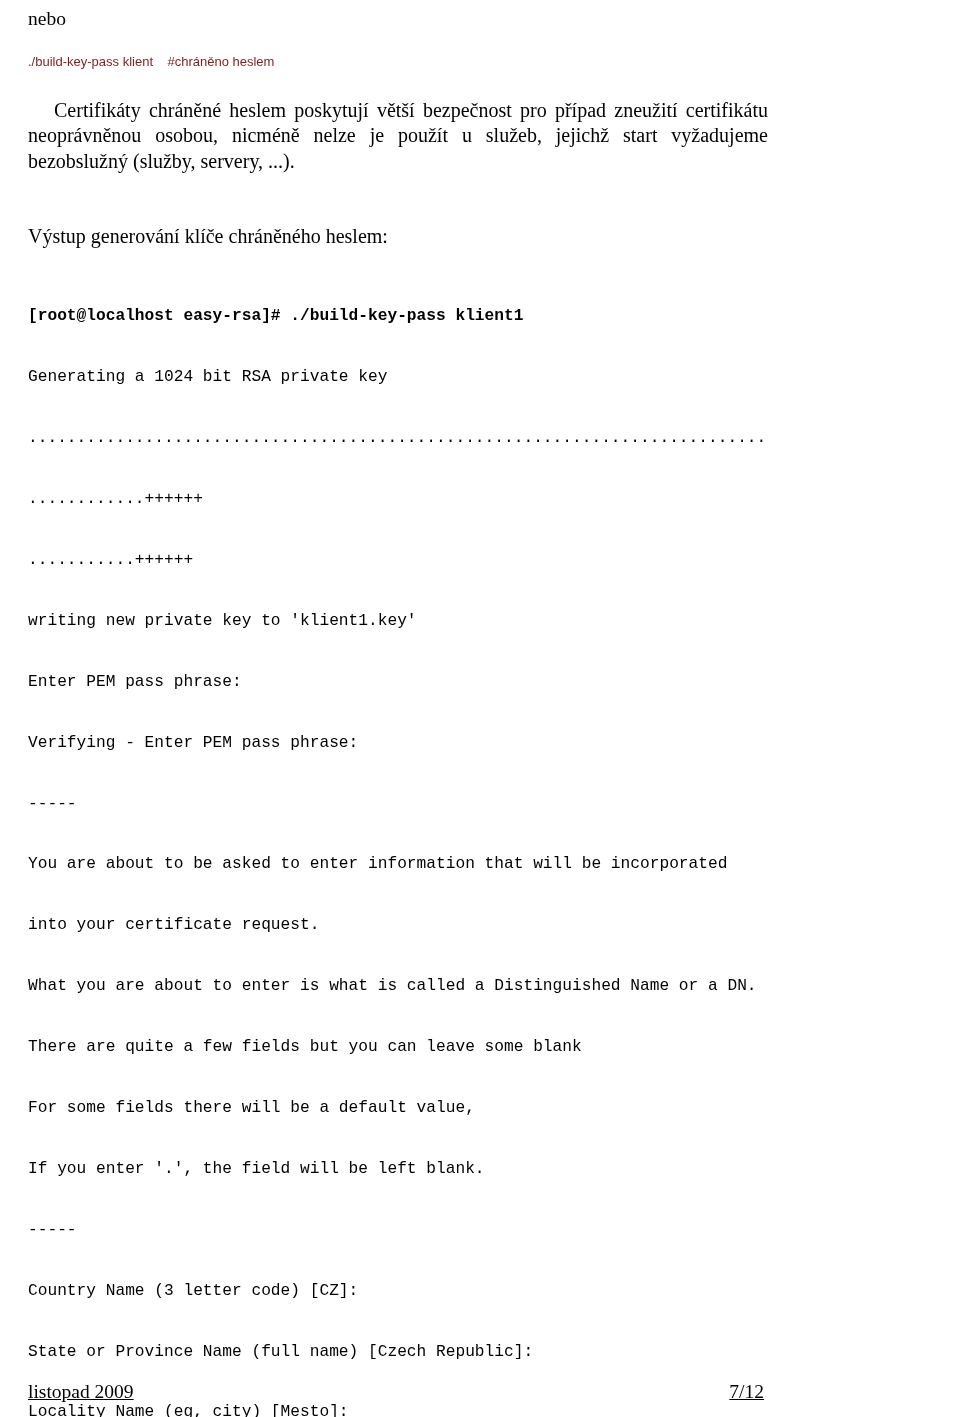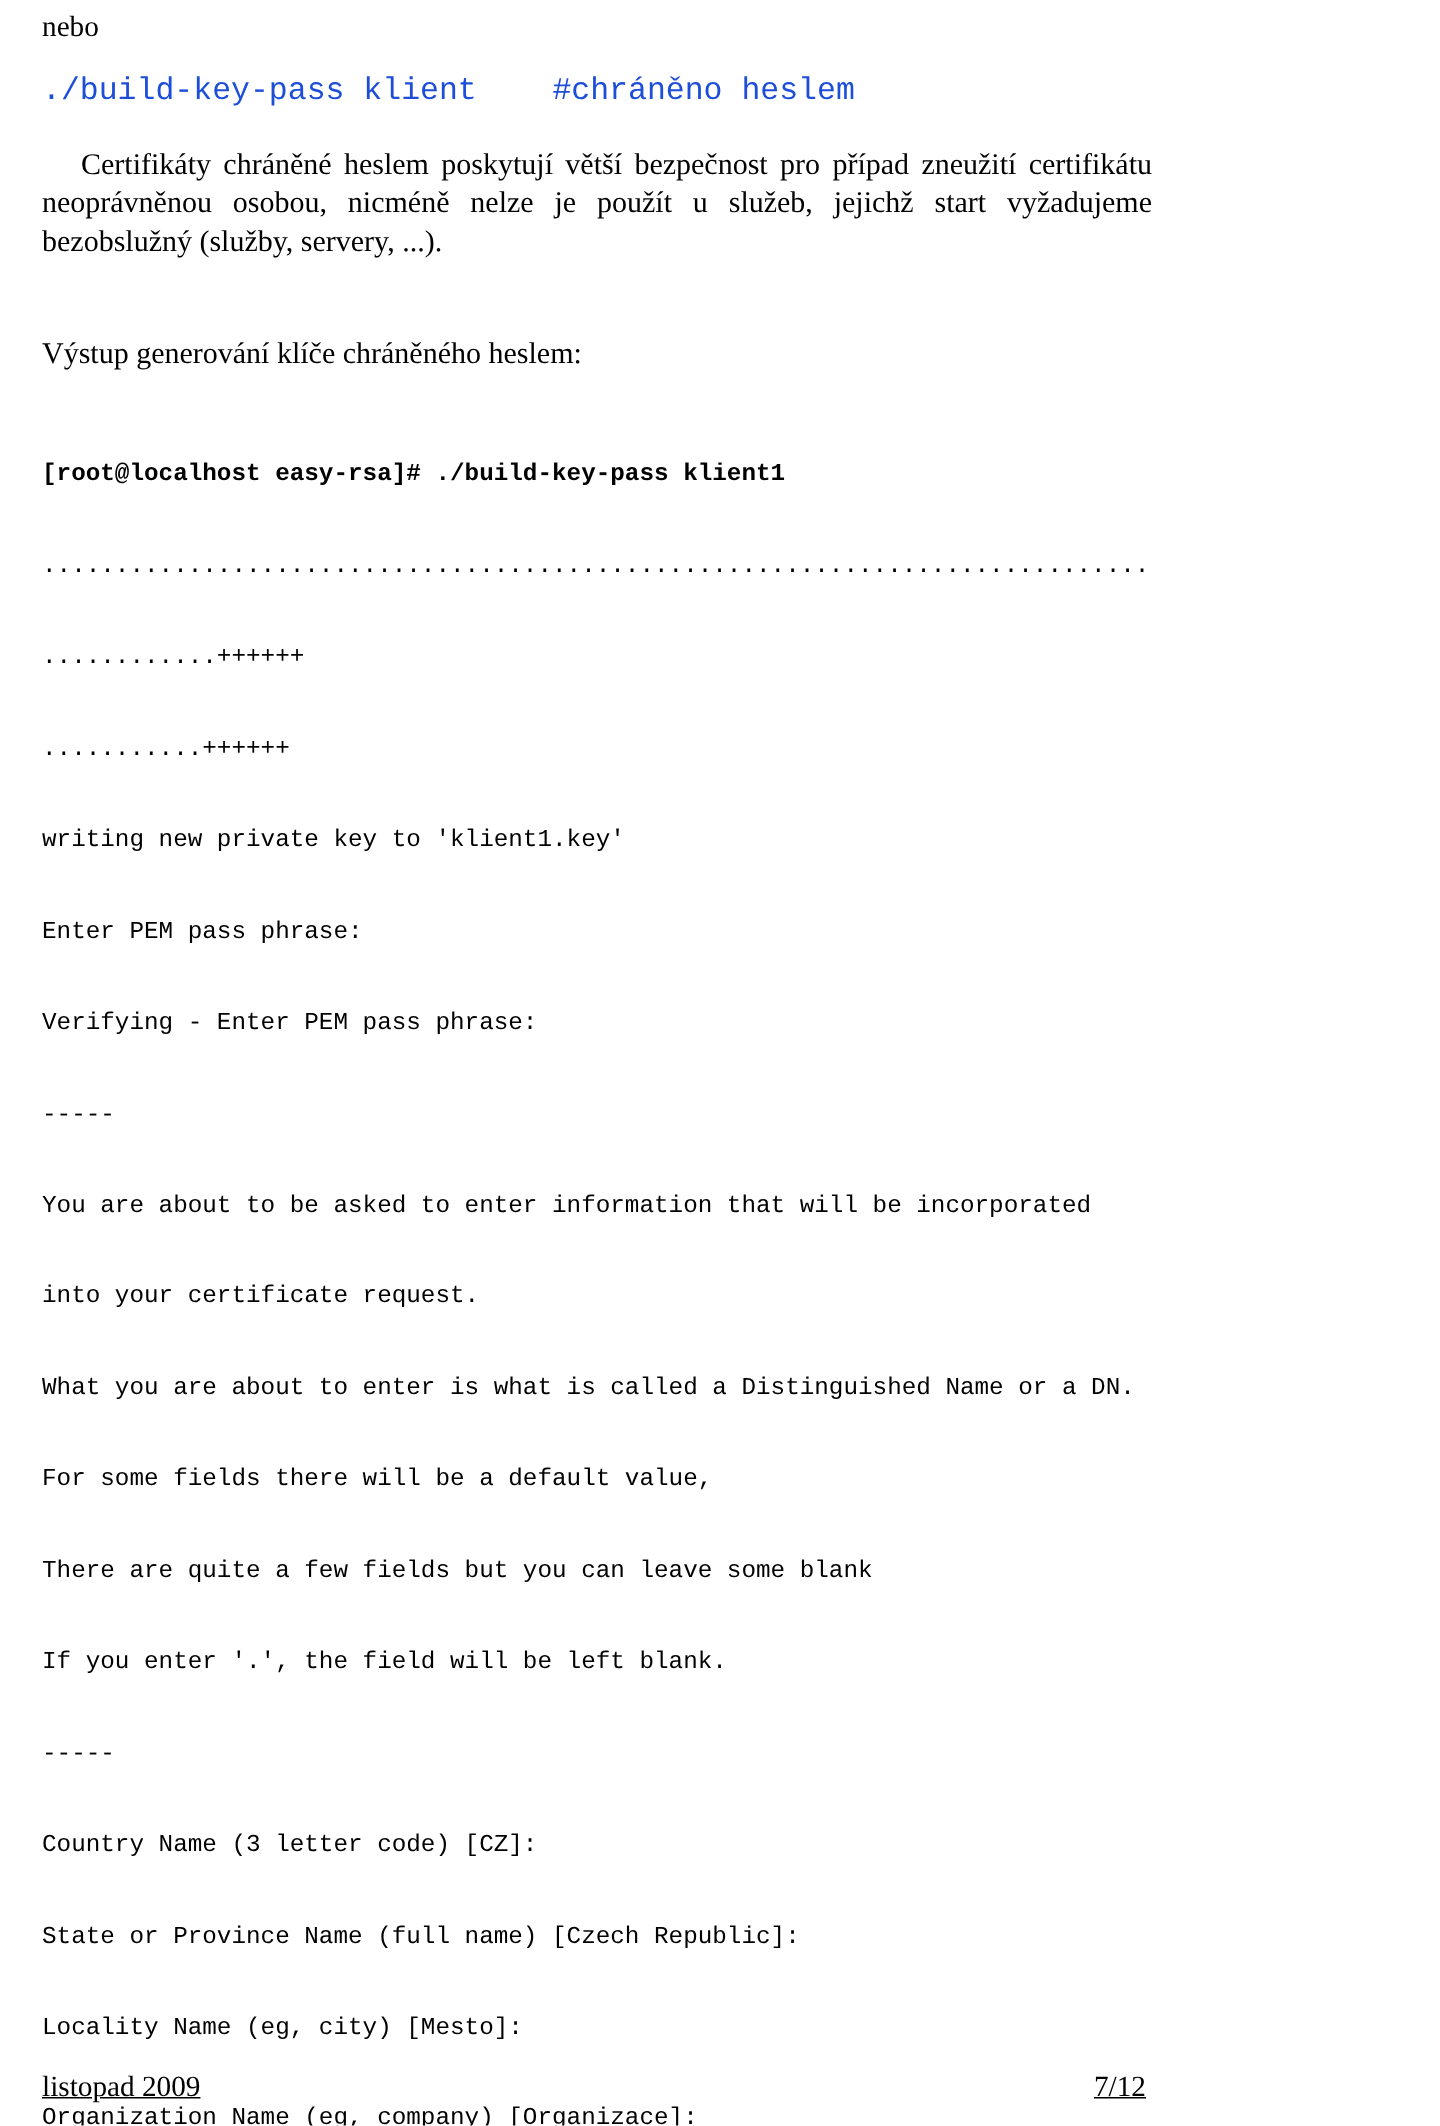--- a/index.html
+++ b/index.html
@@ -35,25 +35,25 @@
   .indent { text-indent: 26px; }
 
   .plain-line {
     font-family: "Liberation Serif", "DejaVu Serif", serif;
     font-size: 19.5px;
     line-height: 25.5px;
   }
 
   
   .code {
-    font-family: Liberation Mono, monospace;
-    font-size: 21px;
+    font-family: Liberation Sans, sans-serif;
+    font-size: 13px;
     line-height: 20.3px;
     white-space: pre;
-    color: #1d4ed8;
+    color: #7f1d1d;
     letter-spacing: 0px;
   }
 
   .term {
     font-family: "Liberation Mono", "DejaVu Sans Mono", monospace;
     font-size: 16.2px;
     line-height: 20.3px;
     white-space: pre;
     color: #000;
   }
@@ -100,32 +100,33 @@
   <div class="body-text indent">Certifikáty chráněné heslem poskytují větší bezpečnost pro případ zneužití certifikátu neoprávněnou osobou, nicméně nelze je použít u služeb, jejichž start vyžadujeme bezobslužný (služby, servery, ...).</div>
 
   <div class="sp22"></div>
 
   <div class="body-text nojust">Výstup generování klíče chráněného heslem:</div>
 
   <div class="sp16"></div>
 
   <div class="term">
     <div class="term-line bold">[root@localhost easy-rsa]# ./build-key-pass klient1</div>
+    <div class="term-line">Generating a 1024 bit RSA private key</div>
     <div class="term-line dots">............................................................................</div>
     <div class="term-line dots">............++++++</div>
     <div class="term-line dots">...........++++++</div>
     <div class="term-line">writing new private key to 'klient1.key'</div>
     <div class="term-line">Enter PEM pass phrase:</div>
     <div class="term-line">Verifying - Enter PEM pass phrase:</div>
     <div class="term-line">-----</div>
     <div class="term-line">You are about to be asked to enter information that will be incorporated</div>
     <div class="term-line">into your certificate request.</div>
     <div class="term-line">What you are about to enter is what is called a Distinguished Name or a DN.</div>
+    <div class="term-line">There are quite a few fields but you can leave some blank</div>
     <div class="term-line">For some fields there will be a default value,</div>
-    <div class="term-line">There are quite a few fields but you can leave some blank</div>
     <div class="term-line">If you enter '.', the field will be left blank.</div>
     <div class="term-line">-----</div>
     <div class="term-line">Country Name (3 letter code) [CZ]:</div>
     <div class="term-line">State or Province Name (full name) [Czech Republic]:</div>
     <div class="term-line">Locality Name (eg, city) [Mesto]:</div>
     <div class="term-line">Organization Name (eg, company) [Organizace]:</div>
     
     
     
     

